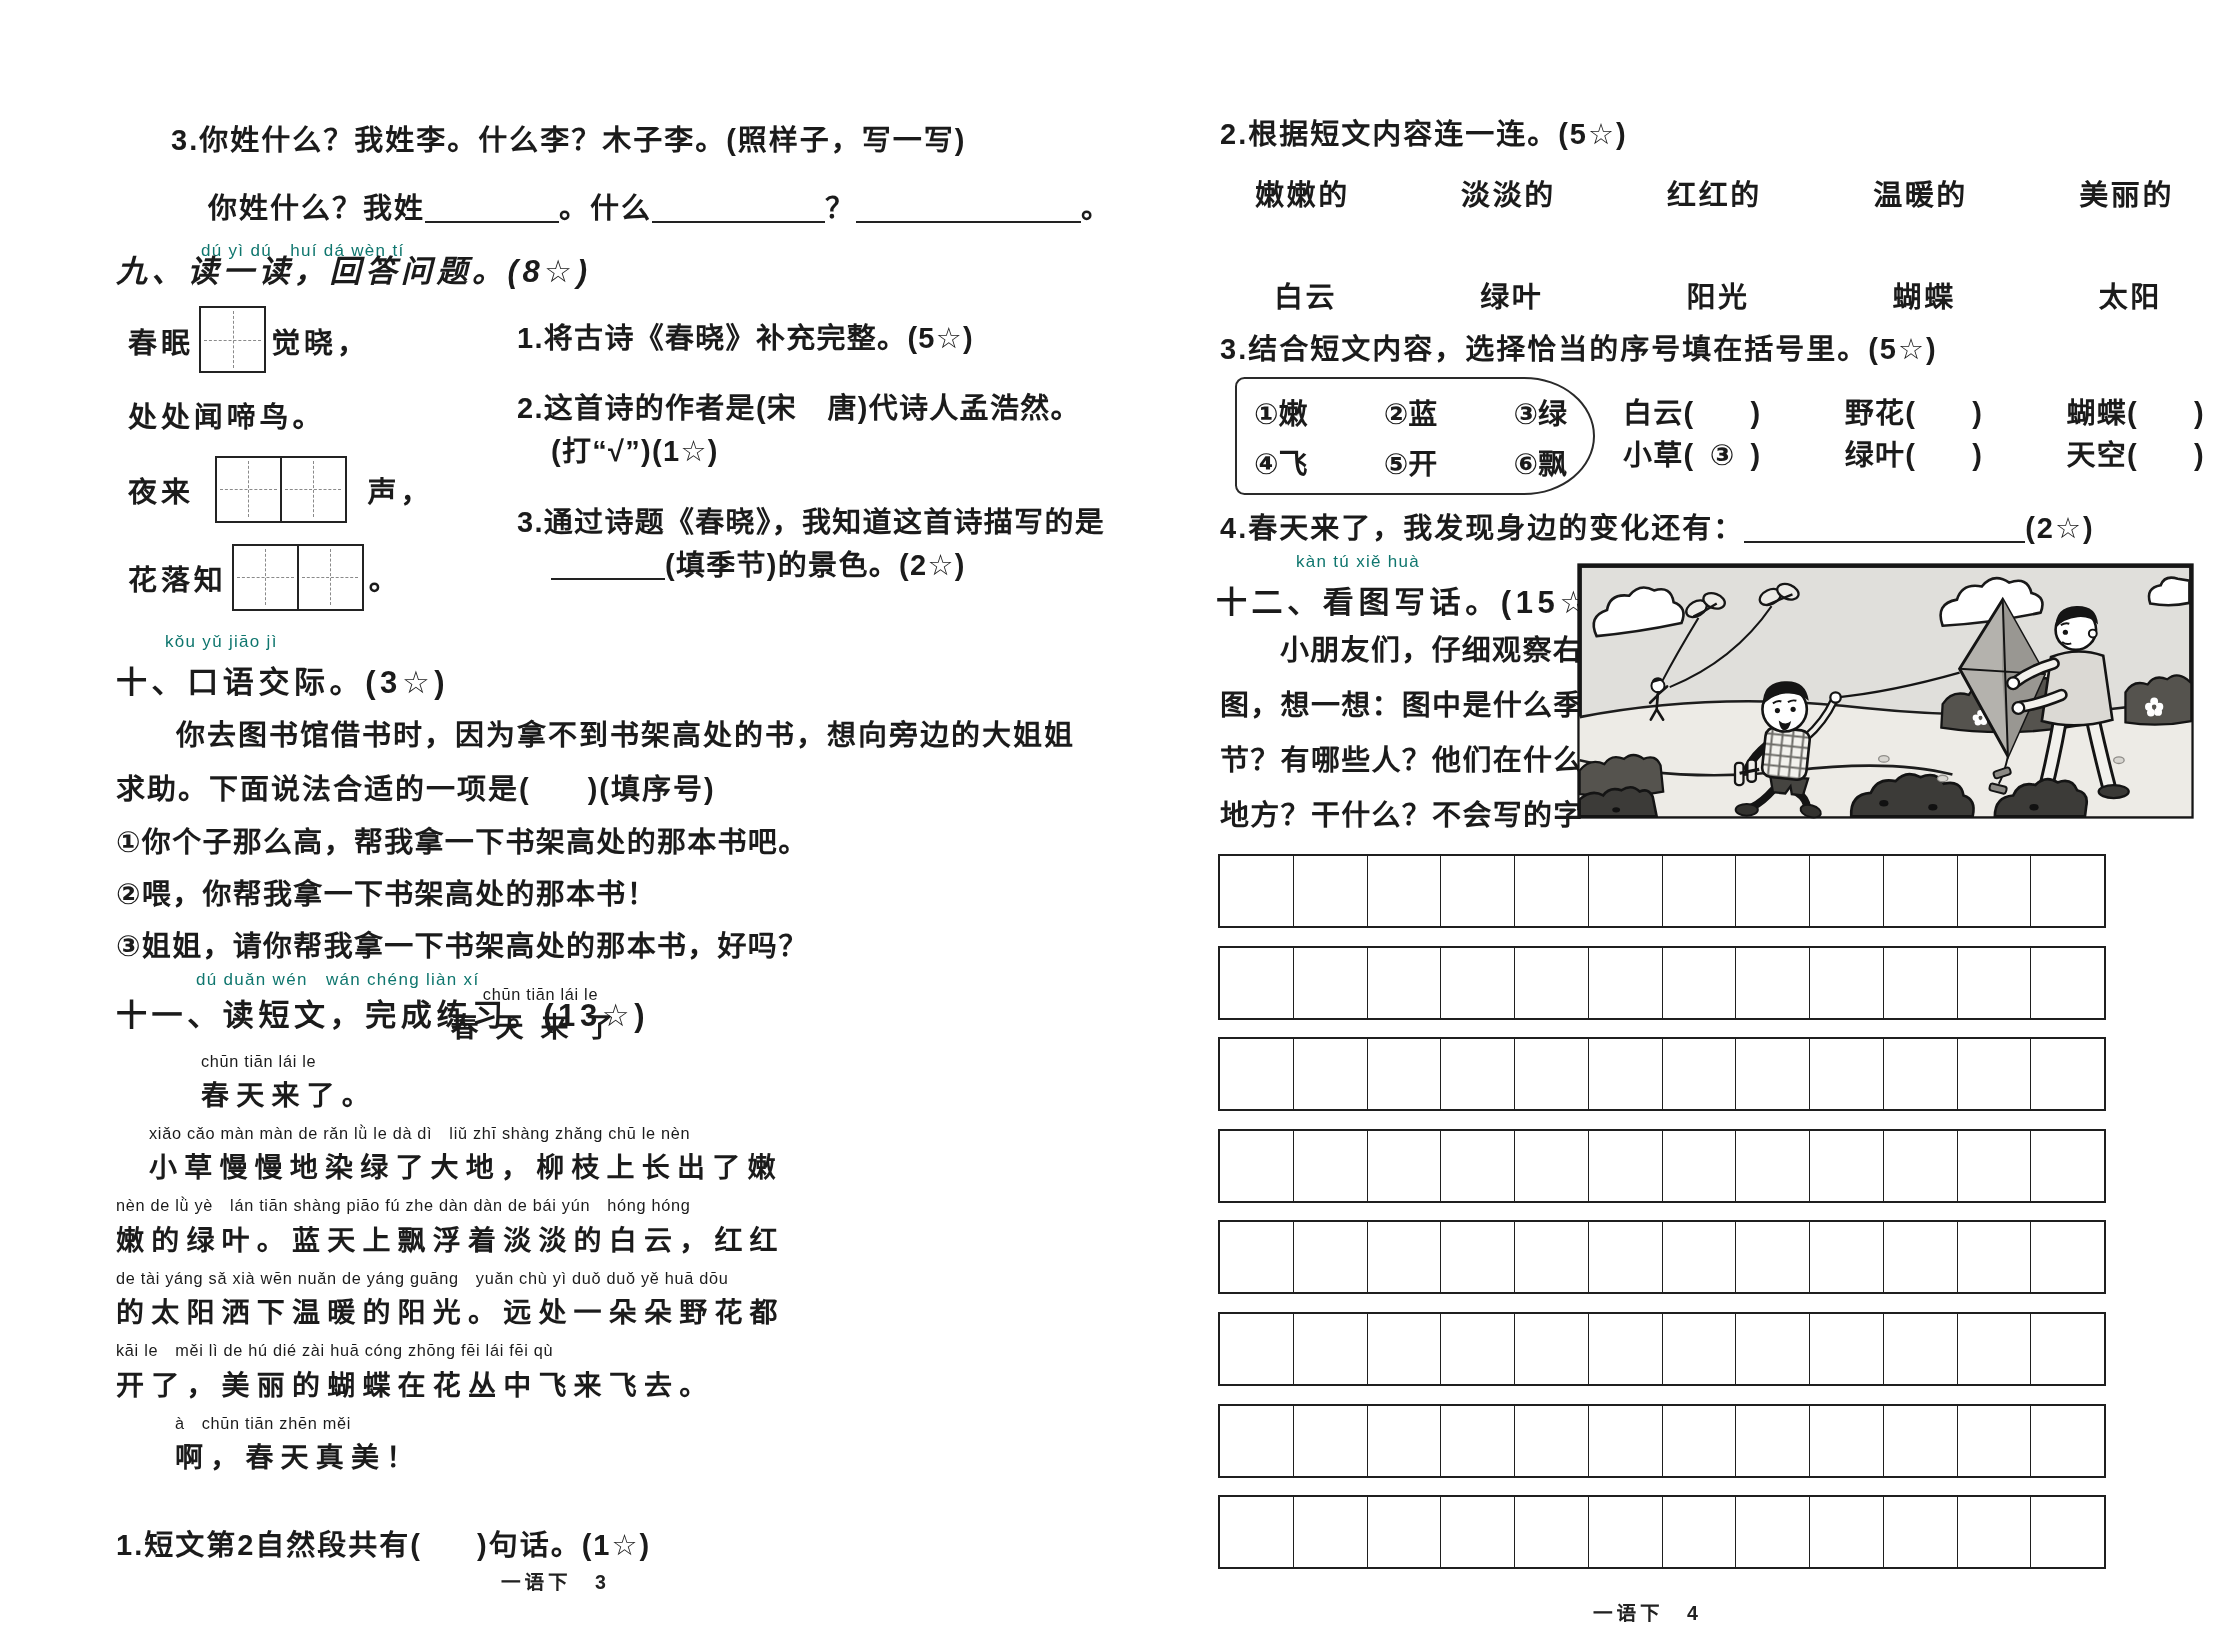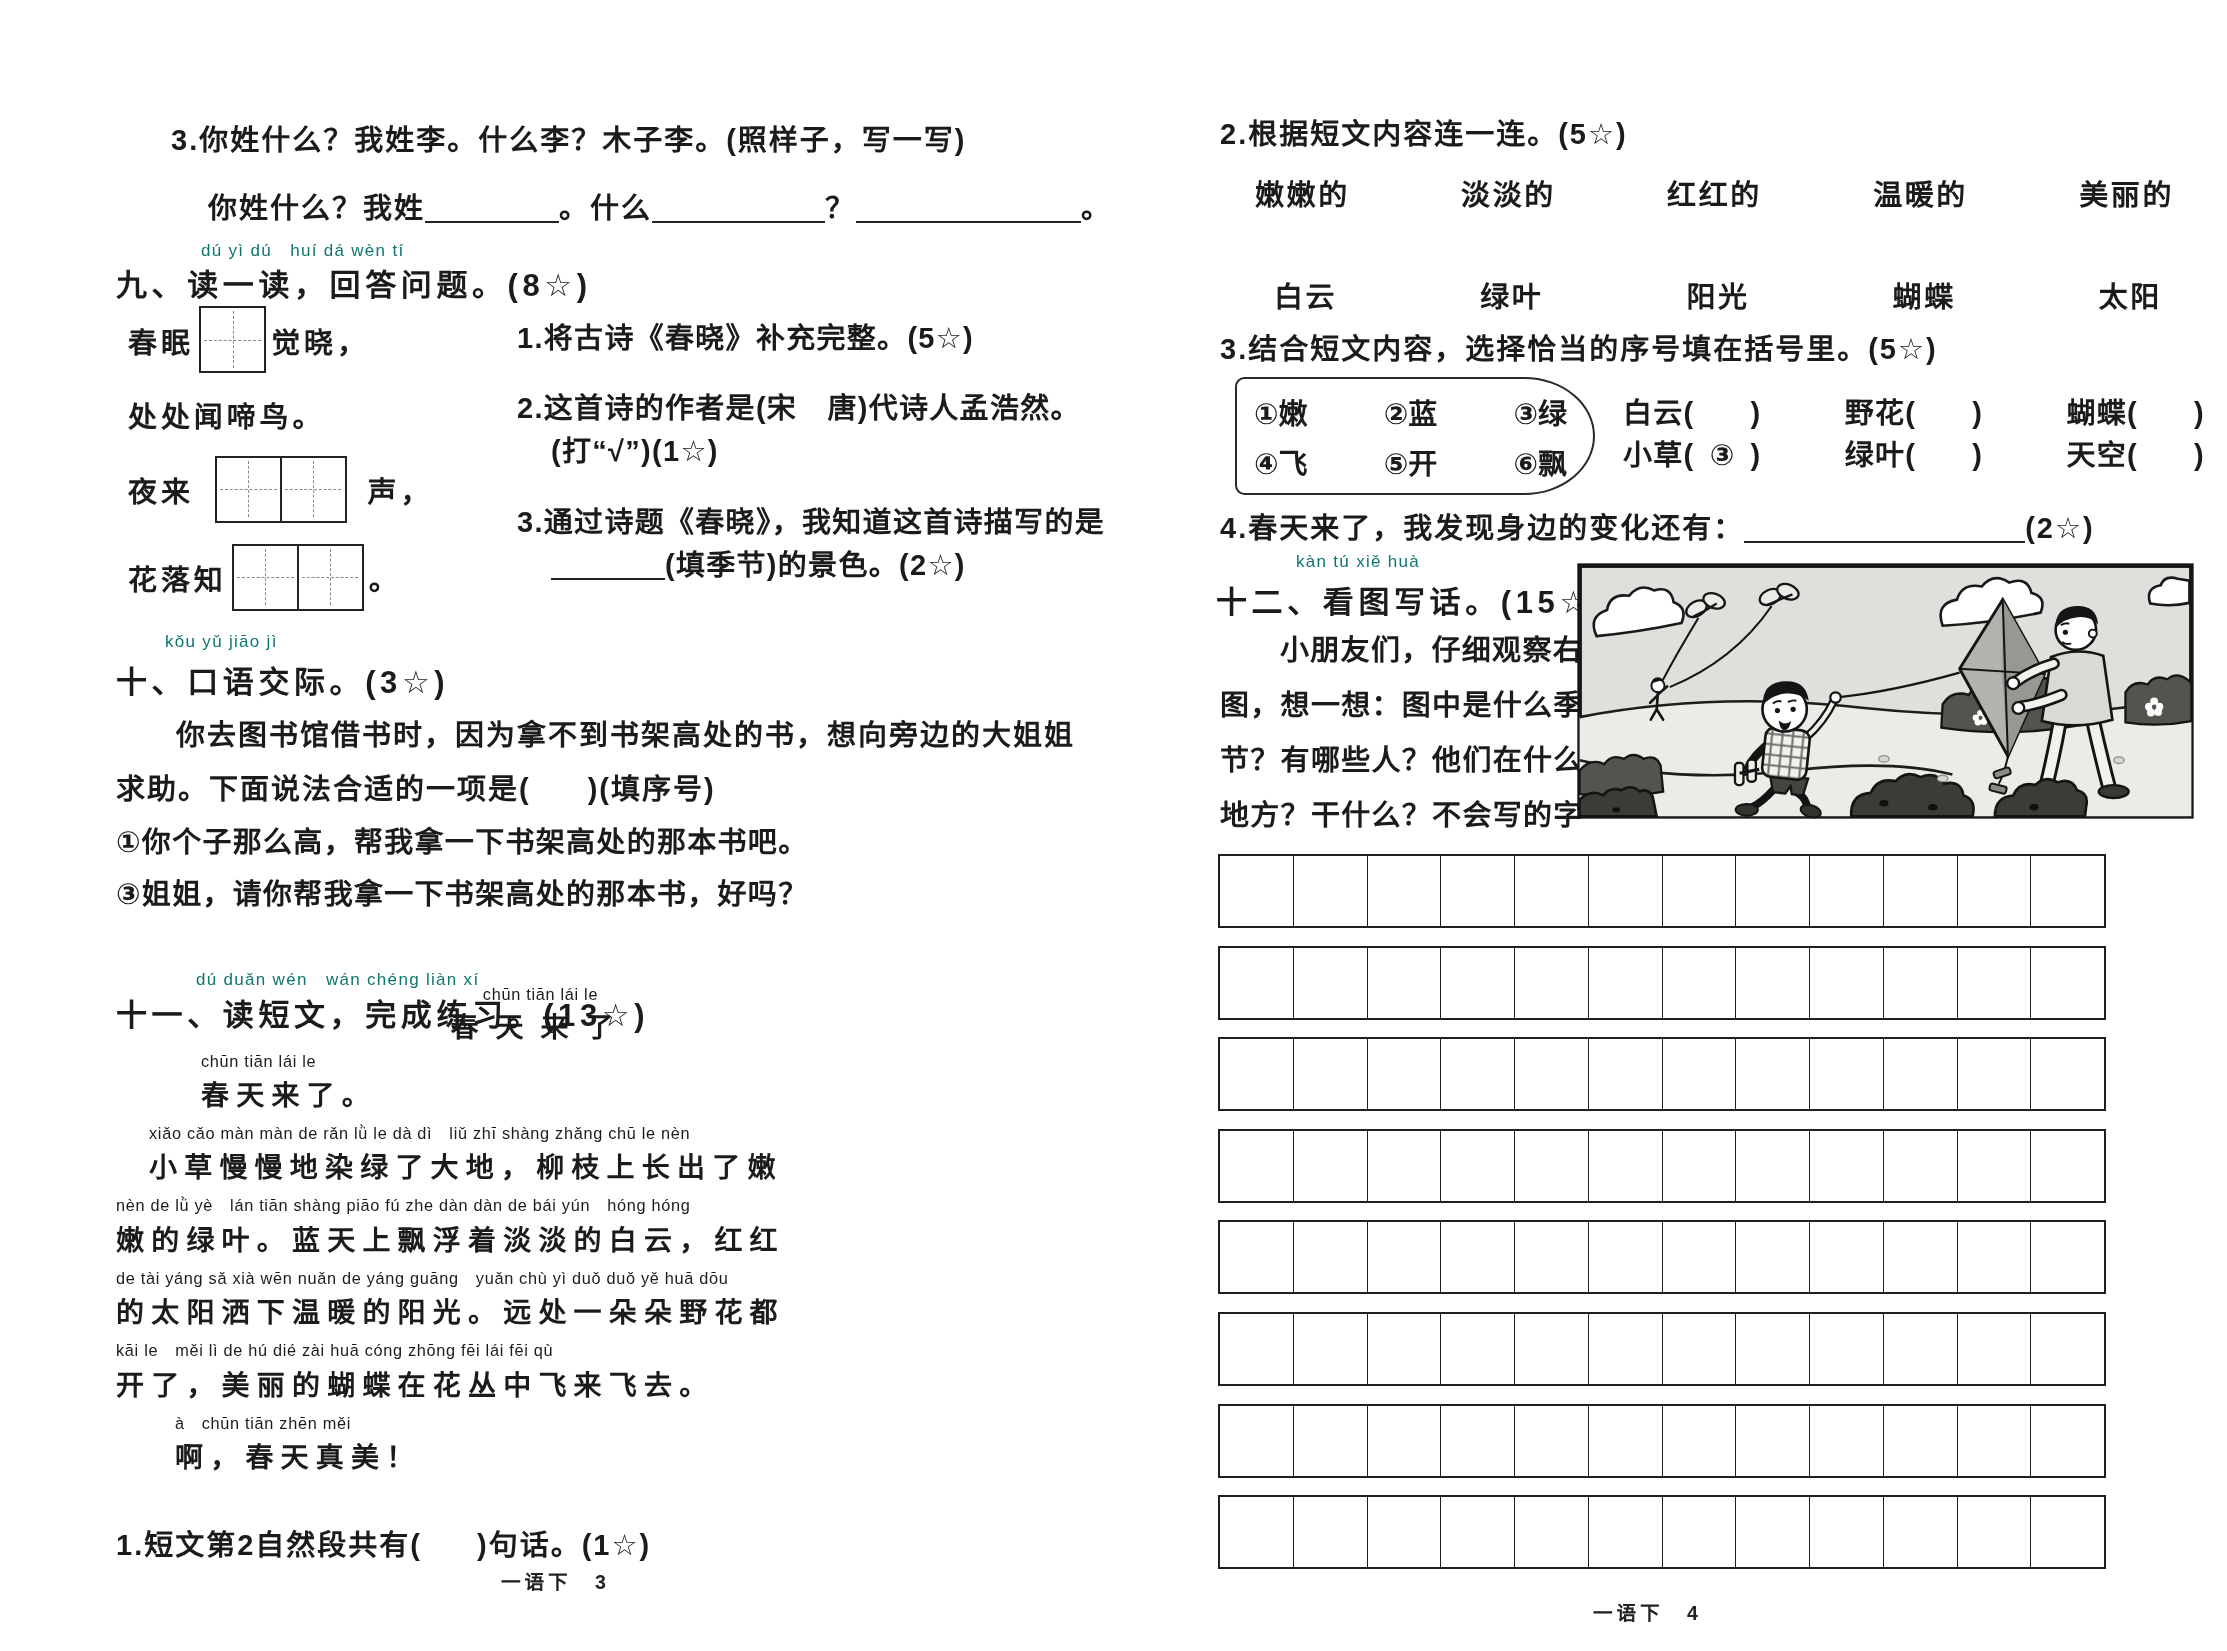--- a/index.html
+++ b/index.html
@@ -61,21 +61,21 @@
 </head>
 <body>
 
 <div class="abs bodyline" style="left:171px; top:116px;">3.你姓什么？我姓李。什么李？木子李。(照样子，写一写)</div>
 
 <div class="abs bodyline" style="left:208px; top:184px;">
   <span>你姓什么？我姓</span><span class="blank" style="width:134px;"></span><span>。什么</span><span class="blank" style="width:173px;"></span><span>？</span><span class="blank" style="width:225px;"></span><span>。</span>
 </div>
 
 <div class="abs pinyin" style="left:201px; top:236px;">dú yì dú　huí dá wèn tí</div>
-<div class="abs sec-title" style="left:116px; top:260px;">九、读一读，回答问题。(8☆)</div>
+<div class="abs sec-title" style="left:116px; top:246px;font-style:italic;">九、读一读，回答问题。(8☆)</div>
 
 <div class="abs" style="left:128px; top:306px; width:392px;">
   <div class="poem-line" style="margin-bottom:19.6px;">
     <span>春眠</span>
     <span class="tzg-row">
         <span class="tzg"></span>
       </span>
     <span>觉晓，</span>
   </div>
   <div class="poem-line" style="margin-bottom:21px;">
@@ -109,20 +109,21 @@
 
 <div class="abs pinyin" style="left:165px; top:632px;">kǒu yǔ jiāo jì</div>
 <div class="abs sec-title" style="left:116px; top:657px;text-align:center;">十、口语交际。(3☆)</div>
 
 <div class="abs wrapline" style="left:116px; top:708px; width:969px; text-indent:60px;">
   <span>你去图书馆借书时，因为拿不到书架高处的书，想向旁边的大姐姐求助。下面说法合适的一项是(</span><span class="paren-gap"></span><span>)(填序号)</span>
 </div>
 
 <div class="abs" style="left:116px; top:816px;">
   <div class="opt-line">①你个子那么高，帮我拿一下书架高处的那本书吧。</div>
+  <div class="opt-line">②喂，你帮我拿一下书架高处的那本书！</div>
   <div class="opt-line">③姐姐，请你帮我拿一下书架高处的那本书，好吗？</div>
 </div>
 
 <div class="abs pinyin" style="left:196px; top:965px;">dú duǎn wén　wán chéng liàn xí</div>
 <div class="abs sec-title" style="left:116px; top:990px;">十一、读短文，完成练习。(13☆)</div>
 
 <div class="abs" style="left:116px; top:985px; width:979px;">
   <div class="pair pair-title">
     <div class="py">chūn tiān lái le</div>
     <div class="zh" style="letter-spacing:17px;">春天来了</div>

